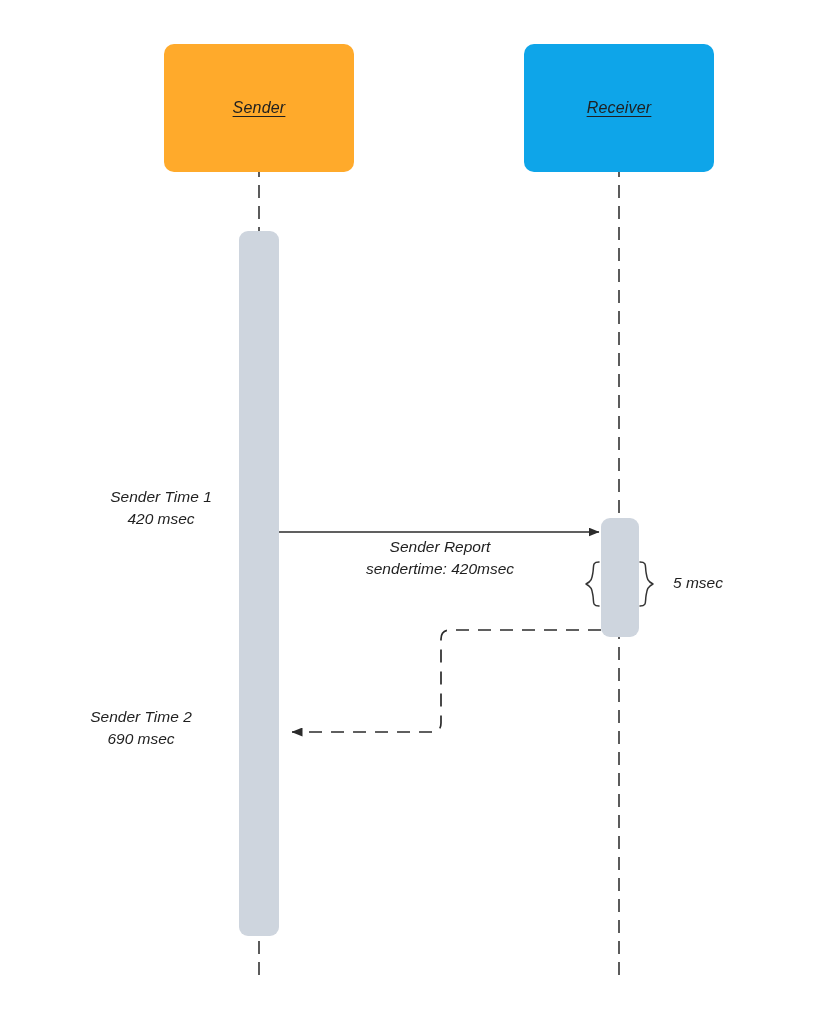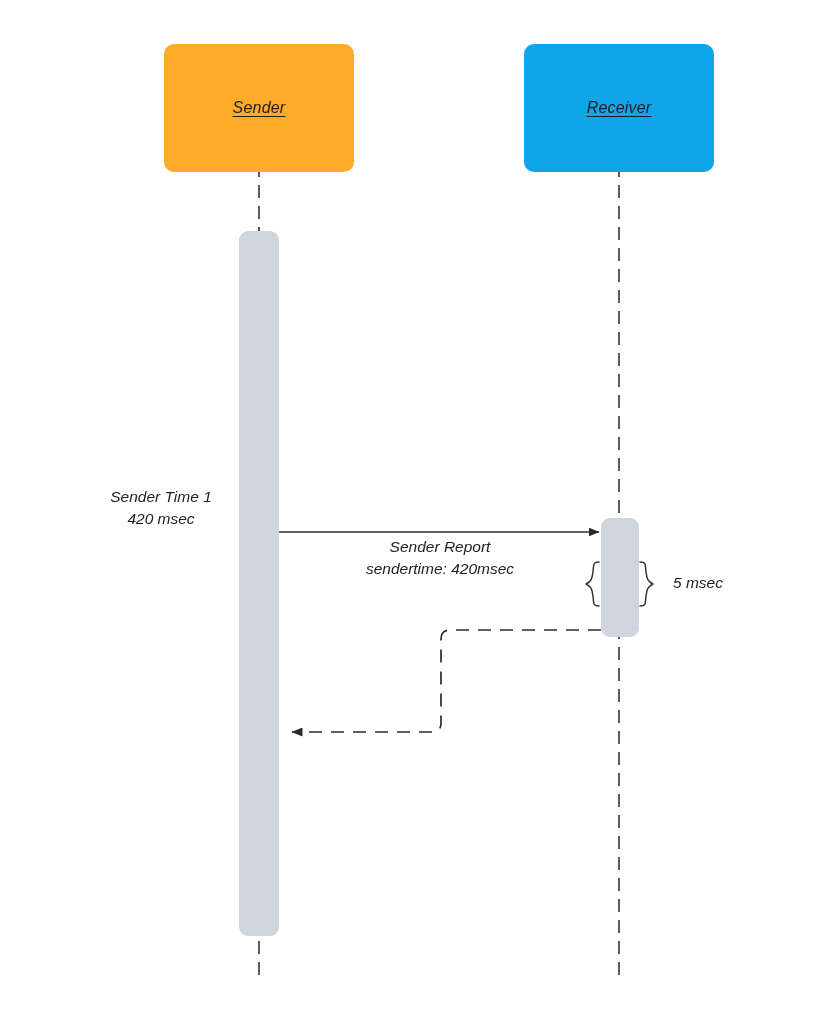--- a/index.html
+++ b/index.html
@@ -143,20 +143,22 @@
     <span class="actor-label">Sender</span>
   </div>
 
   <div class="actor-box" id="receiver-box" style="background:#0ea5e9;">
     <span class="actor-label">Receiver</span>
   </div>
 
   <div class="note" id="sender-time-1-label">Sender Time 1
 420 msec</div>
 
+  <div class="note" id="sender-time-2-label">Sender Time 2
+690 msec</div>
 
   <div class="note italic" id="sender-report-label">Sender Report
 sendertime: 420msec</div>
 
 
   <div class="note" id="delay-label">5 msec</div>
 
 </div>
 
 </body></html>

